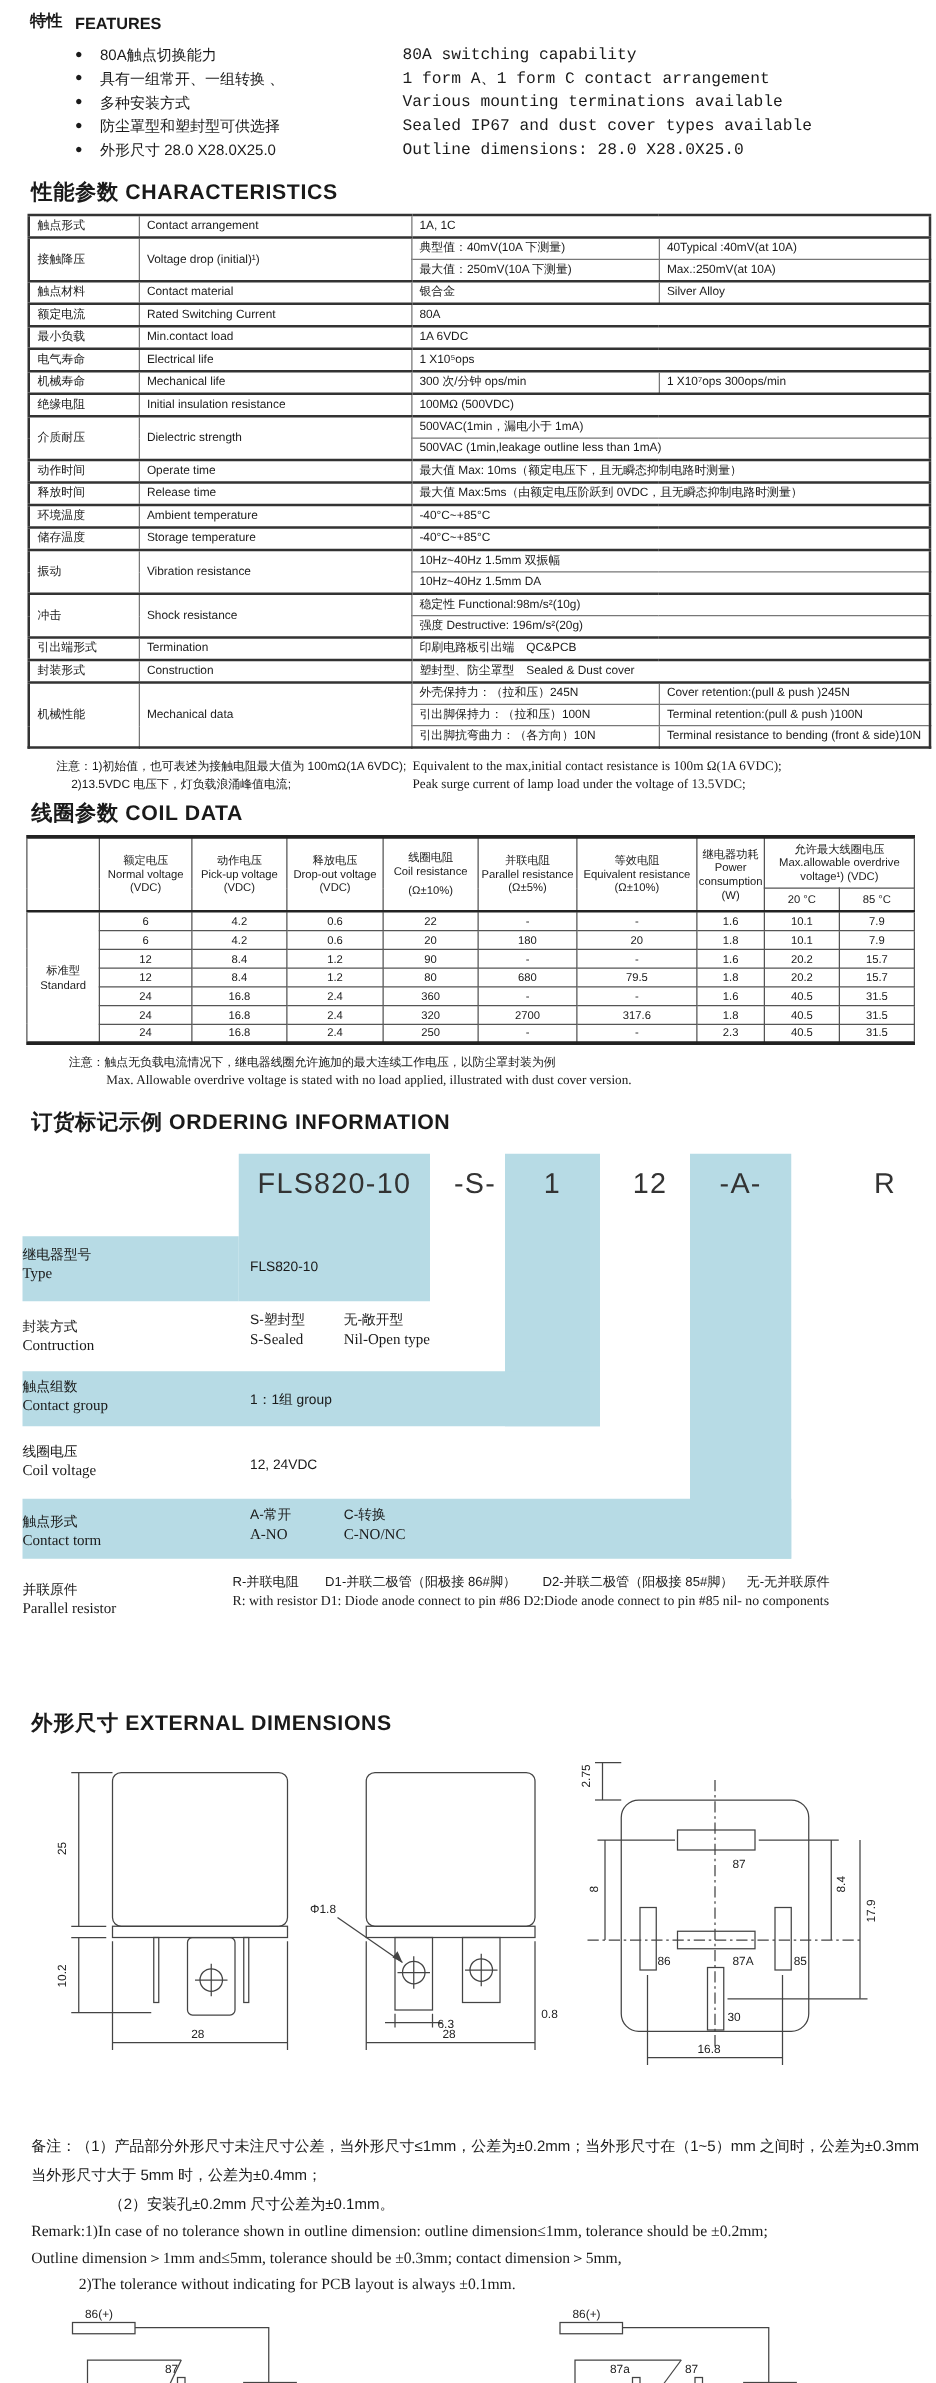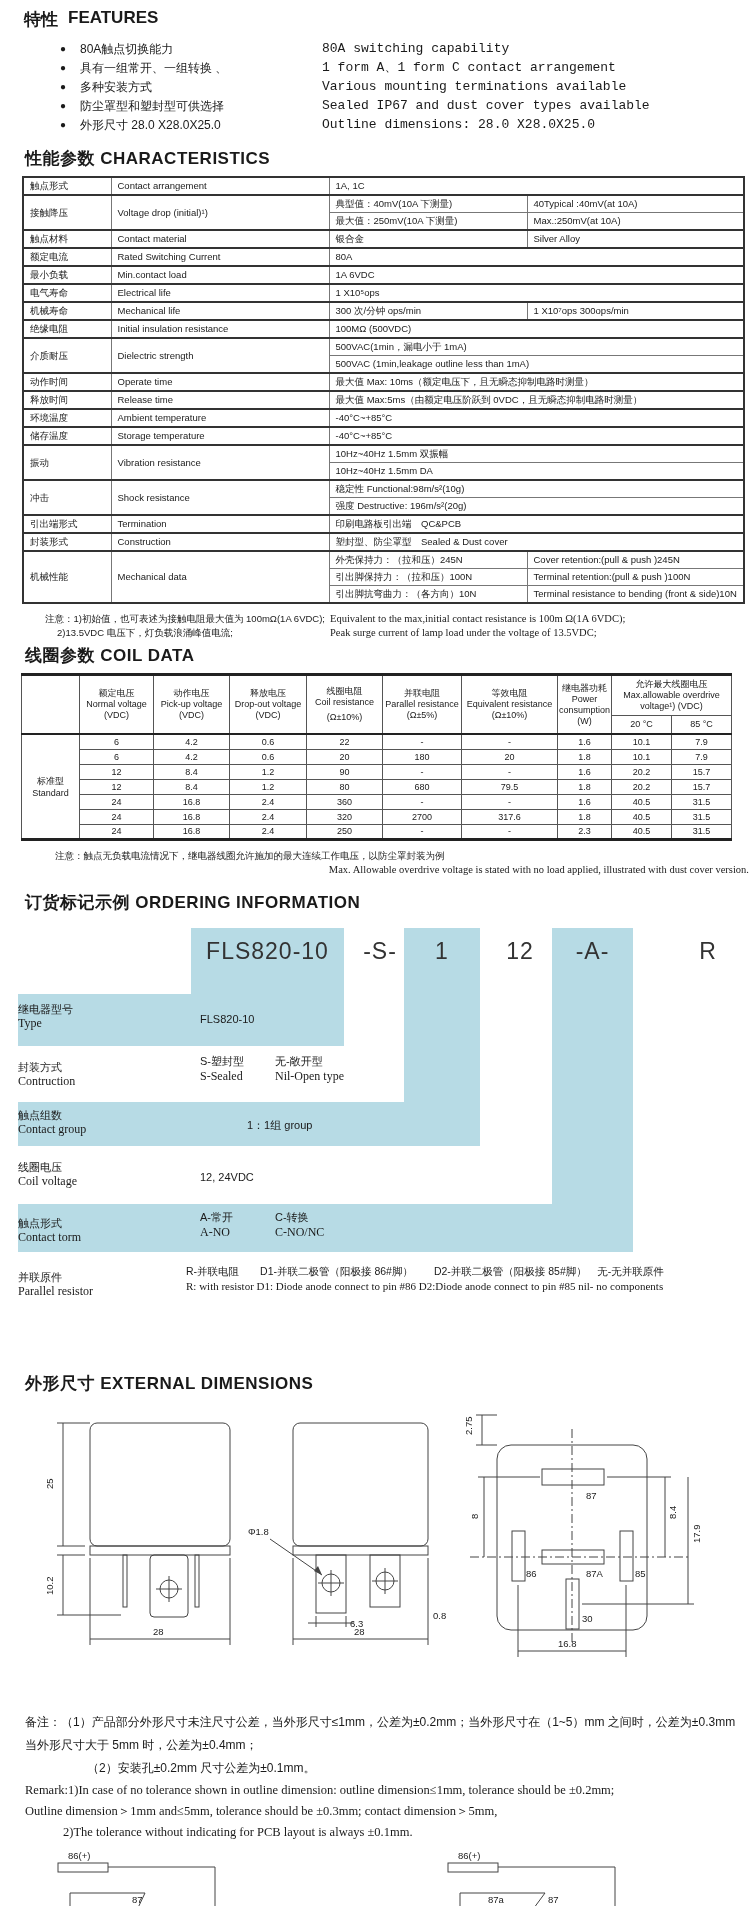--- a/index.html
+++ b/index.html
@@ -1,21 +1,21 @@
 <!DOCTYPE html>
 <html><head>
 <meta charset="utf-8">
 <style>
   * { margin:0; padding:0; box-sizing:border-box; }
   body { background:#fff; width:749px; font-family:"Liberation Sans", sans-serif; color:#1a1a1a; }
   .page { width:749px; padding:4px 0 10px 0; position:relative; }
 
   
   .sec-head { font-weight:bold; font-size:17px; margin:14px 0 6px 25px; letter-spacing:0.5px; }
-  .feat-head { font-weight:bold; font-size:17px; margin:4px 0 10px 14px; display:flex; align-items:flex-start; gap:10px; }
+  .feat-head { font-weight:bold; font-size:13px; margin:4px 0 10px 14px; display:flex; align-items:flex-end; gap:10px; }
   .feat-head .marker { font-size:13px; }
 
   
   .feat-row { display:flex; font-size:12px; line-height:16px; margin-bottom:3px; }
   .feat-row .bullet { width:20px; margin-left:60px; font-size:10px; }
   .feat-row .cn { width:242px; }
   .feat-row .en { font-family:Liberation Mono, monospace; font-size:13px; }
 
   
   table.char-table { border-collapse:collapse; width:723px; margin-left:22px; font-size:9.5px; table-layout:fixed; border:2px solid #333; }
@@ -32,21 +32,21 @@
   
   table.coil-table { border-collapse:collapse; width:710px; margin-left:21px; font-size:9px; table-layout:fixed; border-top:3px solid #222; border-bottom:3px solid #222; border-left:1px solid #555; border-right:1px solid #555; }
   table.coil-table th, table.coil-table td { border:1px solid #555; text-align:center; padding:1px 2px; font-weight:normal; }
   table.coil-table thead th { height:auto; line-height:11px; padding:3px 1px; }
   table.coil-table thead tr.hdr1 th { border-bottom:1px solid #555; }
   table.coil-table thead { border-bottom:2px solid #222; }
   table.coil-table tbody td { height:15px; }
   .th-unit { margin-top:4px; }
 
   .coil-note { margin:8px 0 0 55px; font-size:9.5px; line-height:14px; }
-  .coil-note .en { margin-left:30px; font-family:"Liberation Serif", serif; font-size:10.5px;text-align:right; }
+  .coil-note .en { margin-left:30px; font-family:"Liberation Serif", serif; font-size:10.5px; }
 
   
   .ordering { position:relative; height:430px; margin-top:14px; font-size:11px; }
   .hl { position:absolute; background:#b7dbe5; }
   .hl-fls   { left:191px; top:0;     width:153px; height:118px; }
   .hl-type  { left:18px;  top:66px;  width:173px; height:52px; }
   .hl-1bar  { left:404px; top:0;     width:76px;  height:218px; }
   .hl-cg    { left:18px;  top:174px; width:462px; height:44px; }
   .hl-abar  { left:552px; top:0;     width:81px;  height:324px; }
   .hl-cf    { left:18px;  top:276px; width:615px; height:48px; }
@@ -452,21 +452,21 @@
       <div class="ord-val">
         <div><span class="opt">S-塑封型</span><span>无-敞开型</span></div>
         <div class="en-line"><span class="opt">S-Sealed</span><span>Nil-Open type</span></div>
       </div>
     </div>
     <div class="ord-row row-cg">
       <div class="ord-label">
         <div class="lab-cn">触点组数</div>
         <div class="lab-en">Contact group</div>
         </div>
-      <div class="ord-val" style="top:10px;margin-left:47px;">1：1组 group</div>
+      <div class="ord-val" style="top:10px;">1：1组 group</div>
     </div>
     <div class="ord-row row-cv">
       <div class="ord-label">
         <div class="lab-cn">线圈电压</div>
         <div class="lab-en">Coil voltage</div>
         </div>
       <div class="ord-val" style="top:10px;">12, 24VDC</div>
     </div>
     <div class="ord-row row-cf">
       <div class="ord-label" style="top:6px;">

